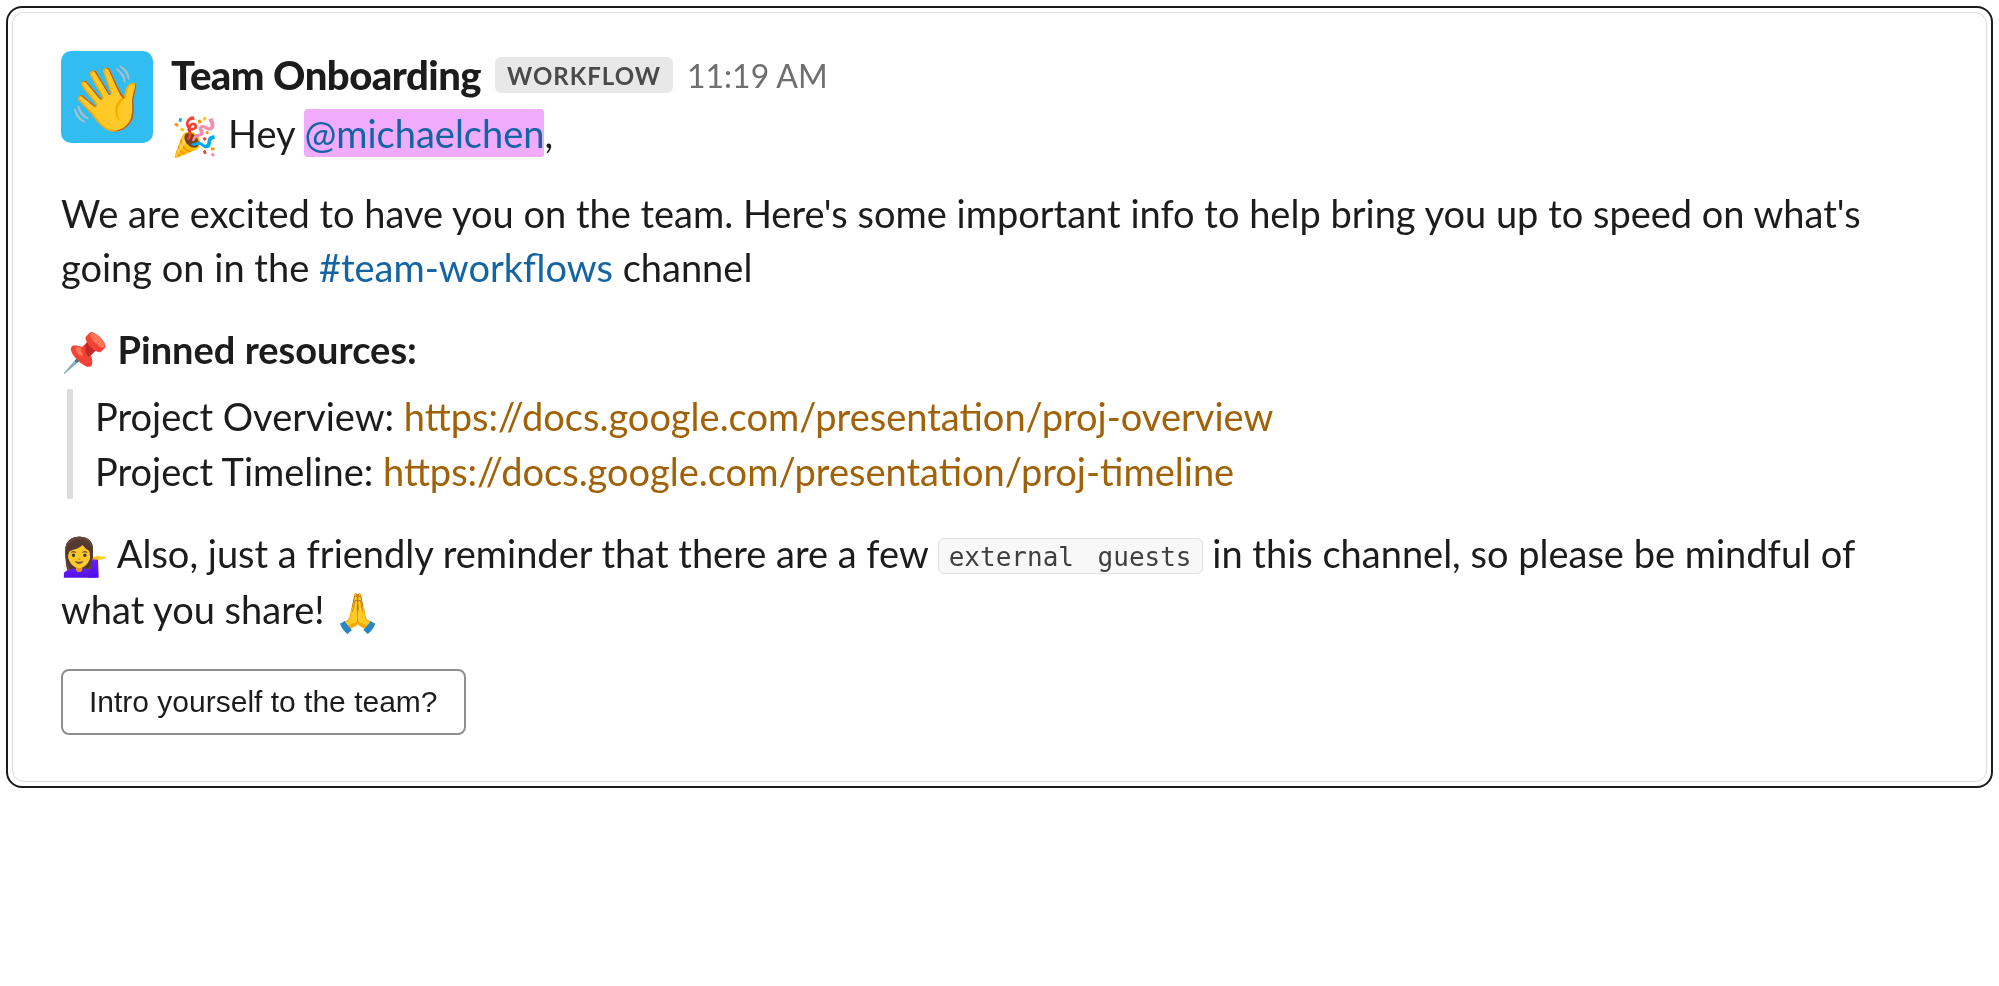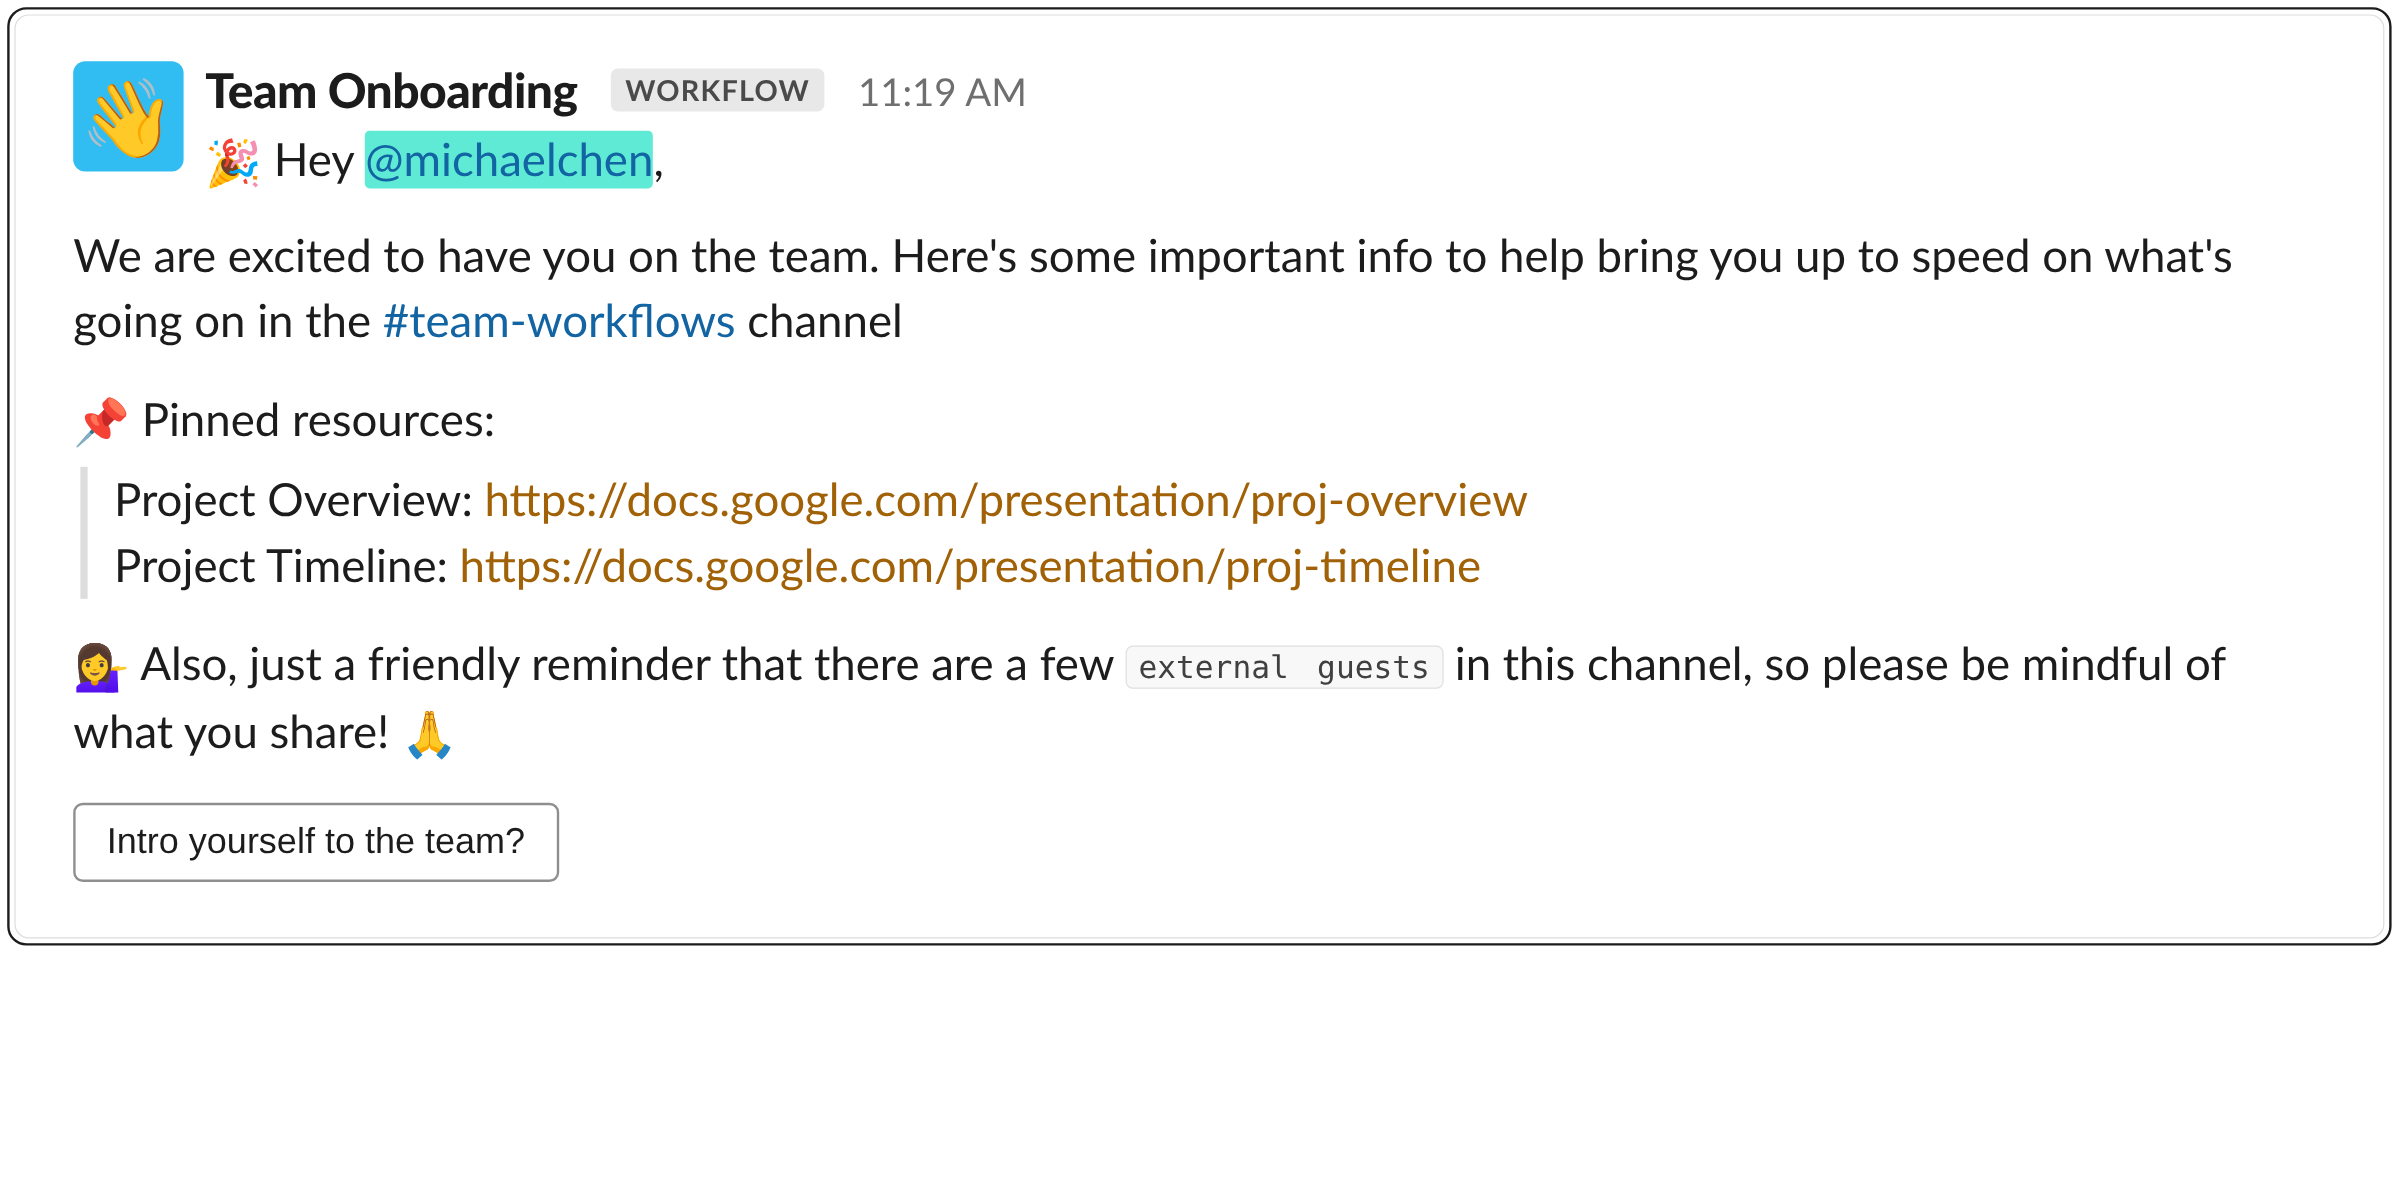--- a/index.html
+++ b/index.html
@@ -26,21 +26,21 @@
       width: 92px; height: 92px;
       border-radius: 10px;
       background: #31bdf2;
       display: flex; align-items: center; justify-content: center;
       flex-shrink: 0;
       font-size: 64px;
       line-height: 1;
     }
     .msg-body { flex: 1; min-width: 0; }
     .header-line {
-      display: flex; align-items: center; gap: 28px;
+      display: flex; align-items: center; gap: 14px;
       margin-bottom: 8px;
     }
     .sender {
       font-size: 40px;
       font-weight: 900;
       color: #1d1c1d;
       letter-spacing: -0.5px;
     }
     .badge {
       display: inline-block;
@@ -59,28 +59,28 @@
     }
     .content {
       font-size: 38px;
       line-height: 1.42;
       color: #1d1c1d;
     }
     .content p { margin-bottom: 6px; }
     .para-block { margin-top: 24px; margin-left: -110px; }
     .mention {
       color: #1264a3;
-      background: #5eead4;
+      background: #f0abfc;
       padding: 1px 0px;
       border-radius: 4px;
     }
     .channel-link { color: #1264a3; }
     .emoji { display: inline-block; font-size: 38px; vertical-align: -2px; }
     .section-heading {
-      font-weight: 400;
+      font-weight: 700;
       margin-top: 28px;
       font-size: 38px;
     }
     .quote-block {
       border-left: 6px solid #dddddd;
       padding-left: 22px;
       margin-top: 10px;
       margin-left: 6px;
     }
     .quote-block .q-line { font-size: 38px; line-height: 1.45; }

